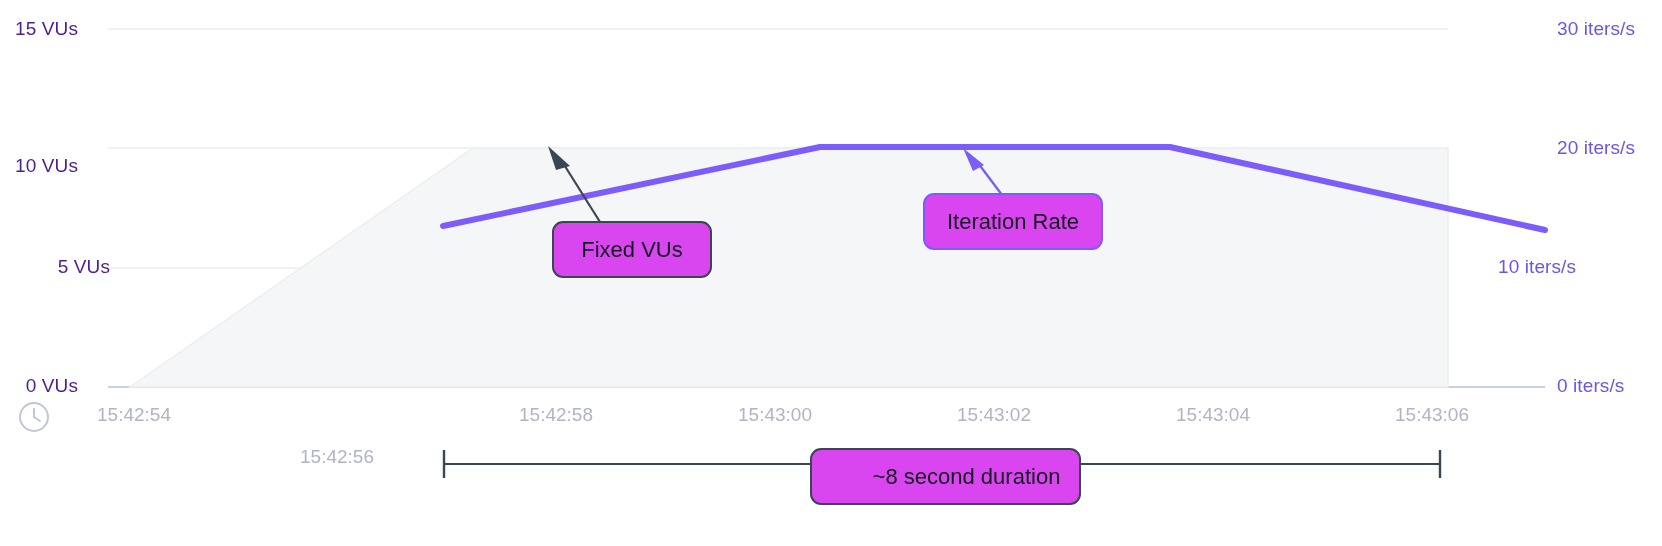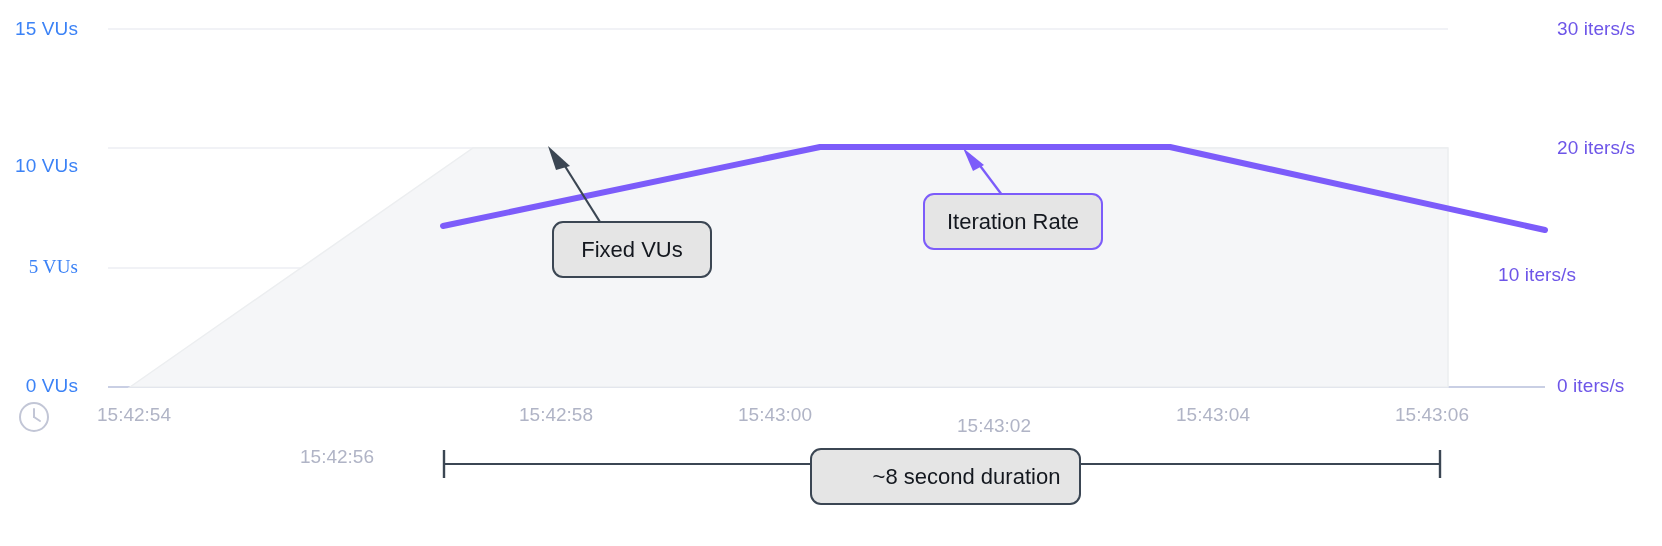--- a/index.html
+++ b/index.html
@@ -11,26 +11,26 @@
     position:relative;
   }
   #stage{position:relative;width:1662px;height:546px;}
   #chart-svg{position:absolute;left:0;top:0;}
   .axis-label{
     position:absolute;
     font-size:19px;
     white-space:nowrap;
     letter-spacing:0.1px;
   }
-  .y-left{color:#3b82f6;text-align:right;}
+  .y-left{color:#4c1d95;text-align:right;}
   .y-right{color:#6d55e8;text-align:left;}
   .x-tick{color:#b0b4c6;font-size:19px;position:absolute;white-space:nowrap;}
   .callout{
     position:absolute;
-    background:#e5e5e5;
+    background:#d946ef;
     border-radius:11px;
     display:flex;align-items:center;justify-content:center;
     font-size:22px;
     color:#14181f;
     white-space:nowrap;
     box-sizing:border-box;
   }
   .callout.dark{border:2.2px solid #3b4653;margin-left:20px;}
   .callout.purple{border:2.2px solid #7c5cfa;}
 </style>
@@ -75,33 +75,33 @@
     <g>
       <circle cx="34" cy="417" r="14" fill="none" stroke="#c2c6d6" stroke-width="2"></circle>
       <line x1="34" y1="417" x2="34" y2="409" stroke="#c2c6d6" stroke-width="2" stroke-linecap="round"></line>
       <line x1="34" y1="417" x2="40" y2="421" stroke="#c2c6d6" stroke-width="2" stroke-linecap="round"></line>
     </g>
 
   </svg>
 
   <div class="axis-label y-left" style="right:1584px;top:18px;">15 VUs</div>
   <div class="axis-label y-left" style="right:1584px;top:137px;margin-top:18px;">10 VUs</div>
-  <div class="axis-label y-left" style="right:1584px;top:256px;font-family:Liberation Serif, serif;">5 VUs</div>
+  <div class="axis-label y-left" style="right:1552px;top:256px;">5 VUs</div>
   <div class="axis-label y-left" style="right:1584px;top:375px;">0 VUs</div>
 
   <div class="axis-label y-right" style="left:1557px;top:18px;text-align:right;">30 iters/s</div>
   <div class="axis-label y-right" style="left:1557px;top:137px;">20 iters/s</div>
-  <div class="axis-label y-right" style="left:1498px;top:256px;margin-top:8px;">10 iters/s</div>
+  <div class="axis-label y-right" style="left:1498px;top:256px;">10 iters/s</div>
   <div class="axis-label y-right" style="left:1557px;top:375px;">0 iters/s</div>
 
   <div class="x-tick" style="left:82px;top:404px;margin-left:15px;">15:42:54</div>
   <div class="x-tick" style="left:300px;top:404px;margin-top:42px;">15:42:56</div>
   <div class="x-tick" style="left:519px;top:404px;">15:42:58</div>
   <div class="x-tick" style="left:738px;top:404px;">15:43:00</div>
-  <div class="x-tick" style="left:957px;top:404px;margin-top:11px;">15:43:02</div>
+  <div class="x-tick" style="left:957px;top:404px;">15:43:02</div>
   <div class="x-tick" style="left:1176px;top:404px;">15:43:04</div>
   <div class="x-tick" style="left:1395px;top:404px;">15:43:06</div>
 
   <div class="callout dark" style="left:532px;top:221px;width:160px;height:57px;">
     <span>Fixed VUs</span>
   </div>
 
   <div class="callout purple" style="left:923px;top:193px;width:180px;height:57px;">
     <span>Iteration Rate</span>
   </div>

